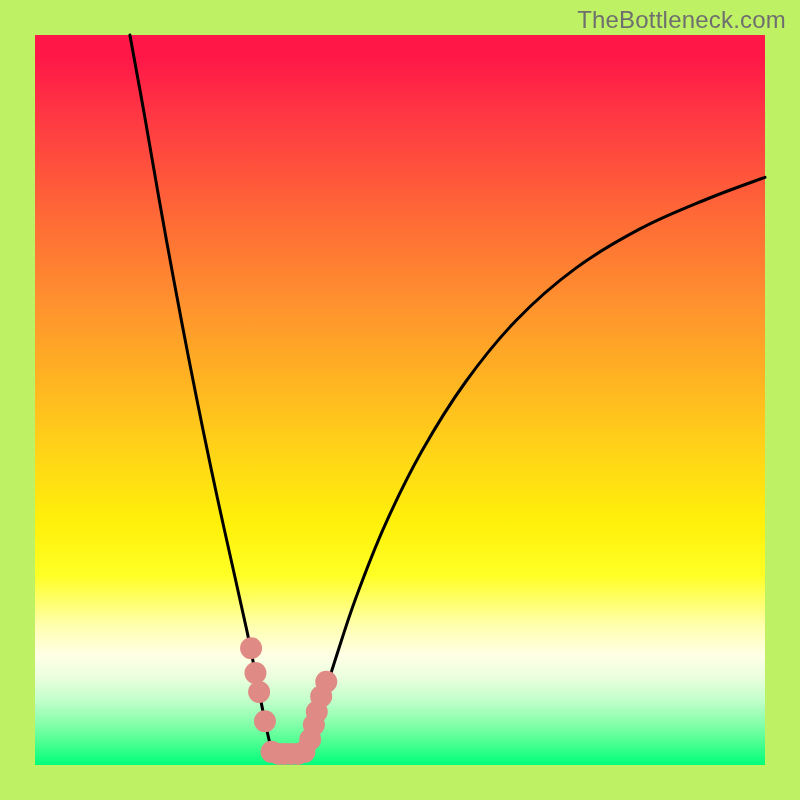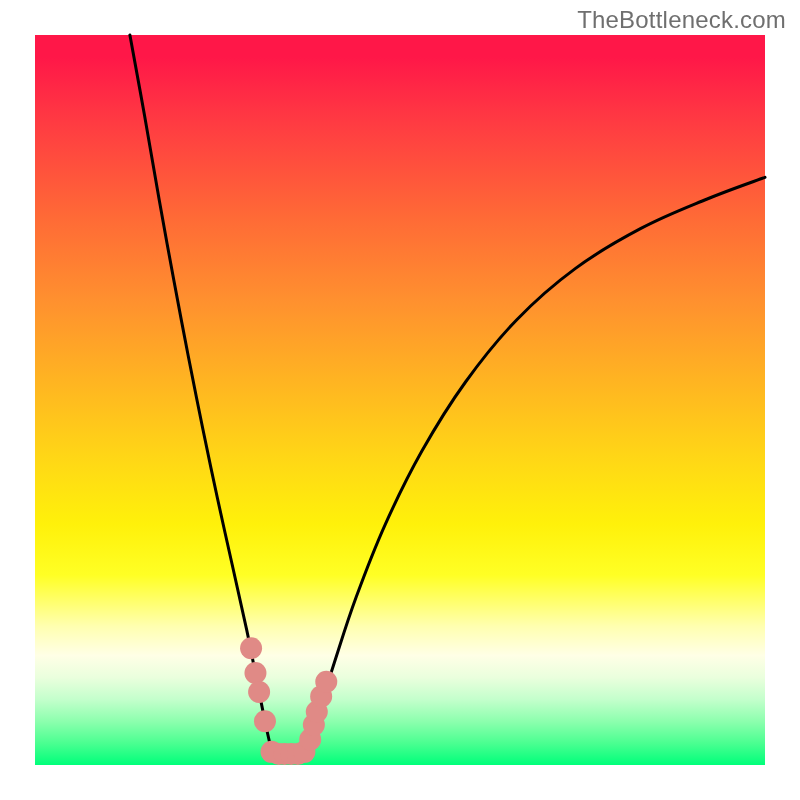--- a/index.html
+++ b/index.html
@@ -1,21 +1,21 @@
 <!DOCTYPE html>
 <html><head>
 <meta charset="utf-8">
 <style>
   * { margin: 0; padding: 0; box-sizing: border-box; }
   html, body { width: 800px; height: 800px; overflow: hidden; background: #000; }
   .frame {
     position: relative;
     width: 800px;
     height: 800px;
-    background: #ffffff;
+    background: #bef264;
   }
   .watermark {
     position: absolute;
     top: 6px;
     right: 14px;
     font-family: Arial, Helvetica, sans-serif;
     font-size: 24px;
     font-weight: 500;
     color: #6f6f6f;
     letter-spacing: 0.2px;

